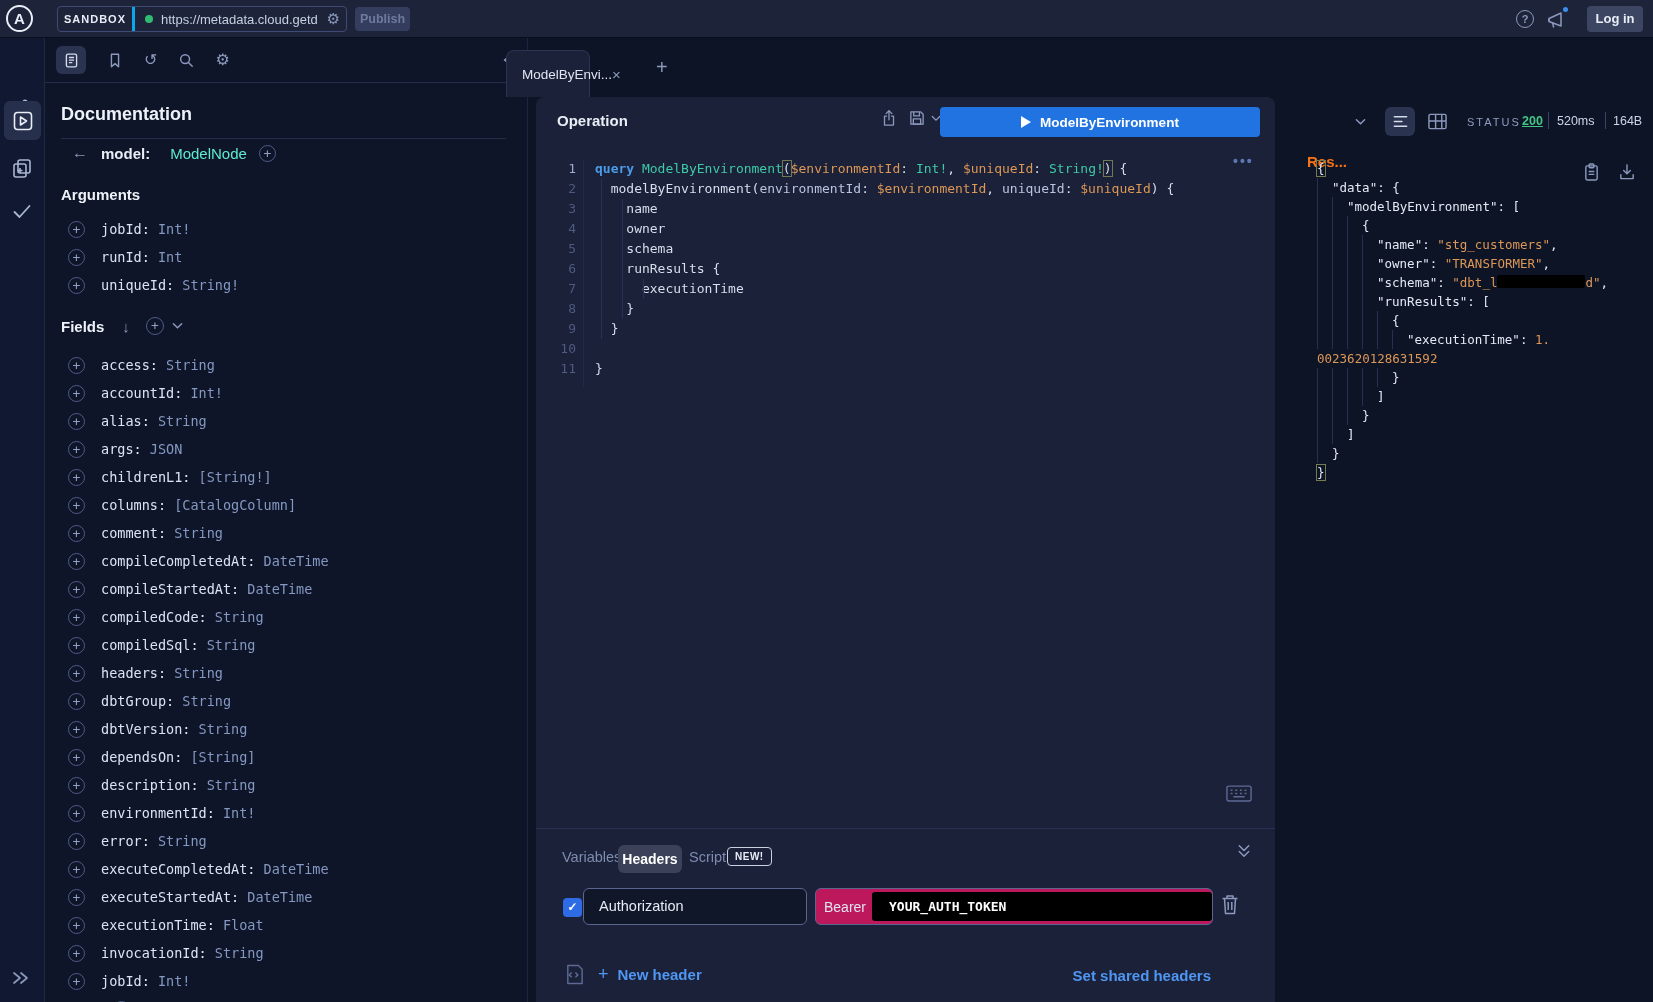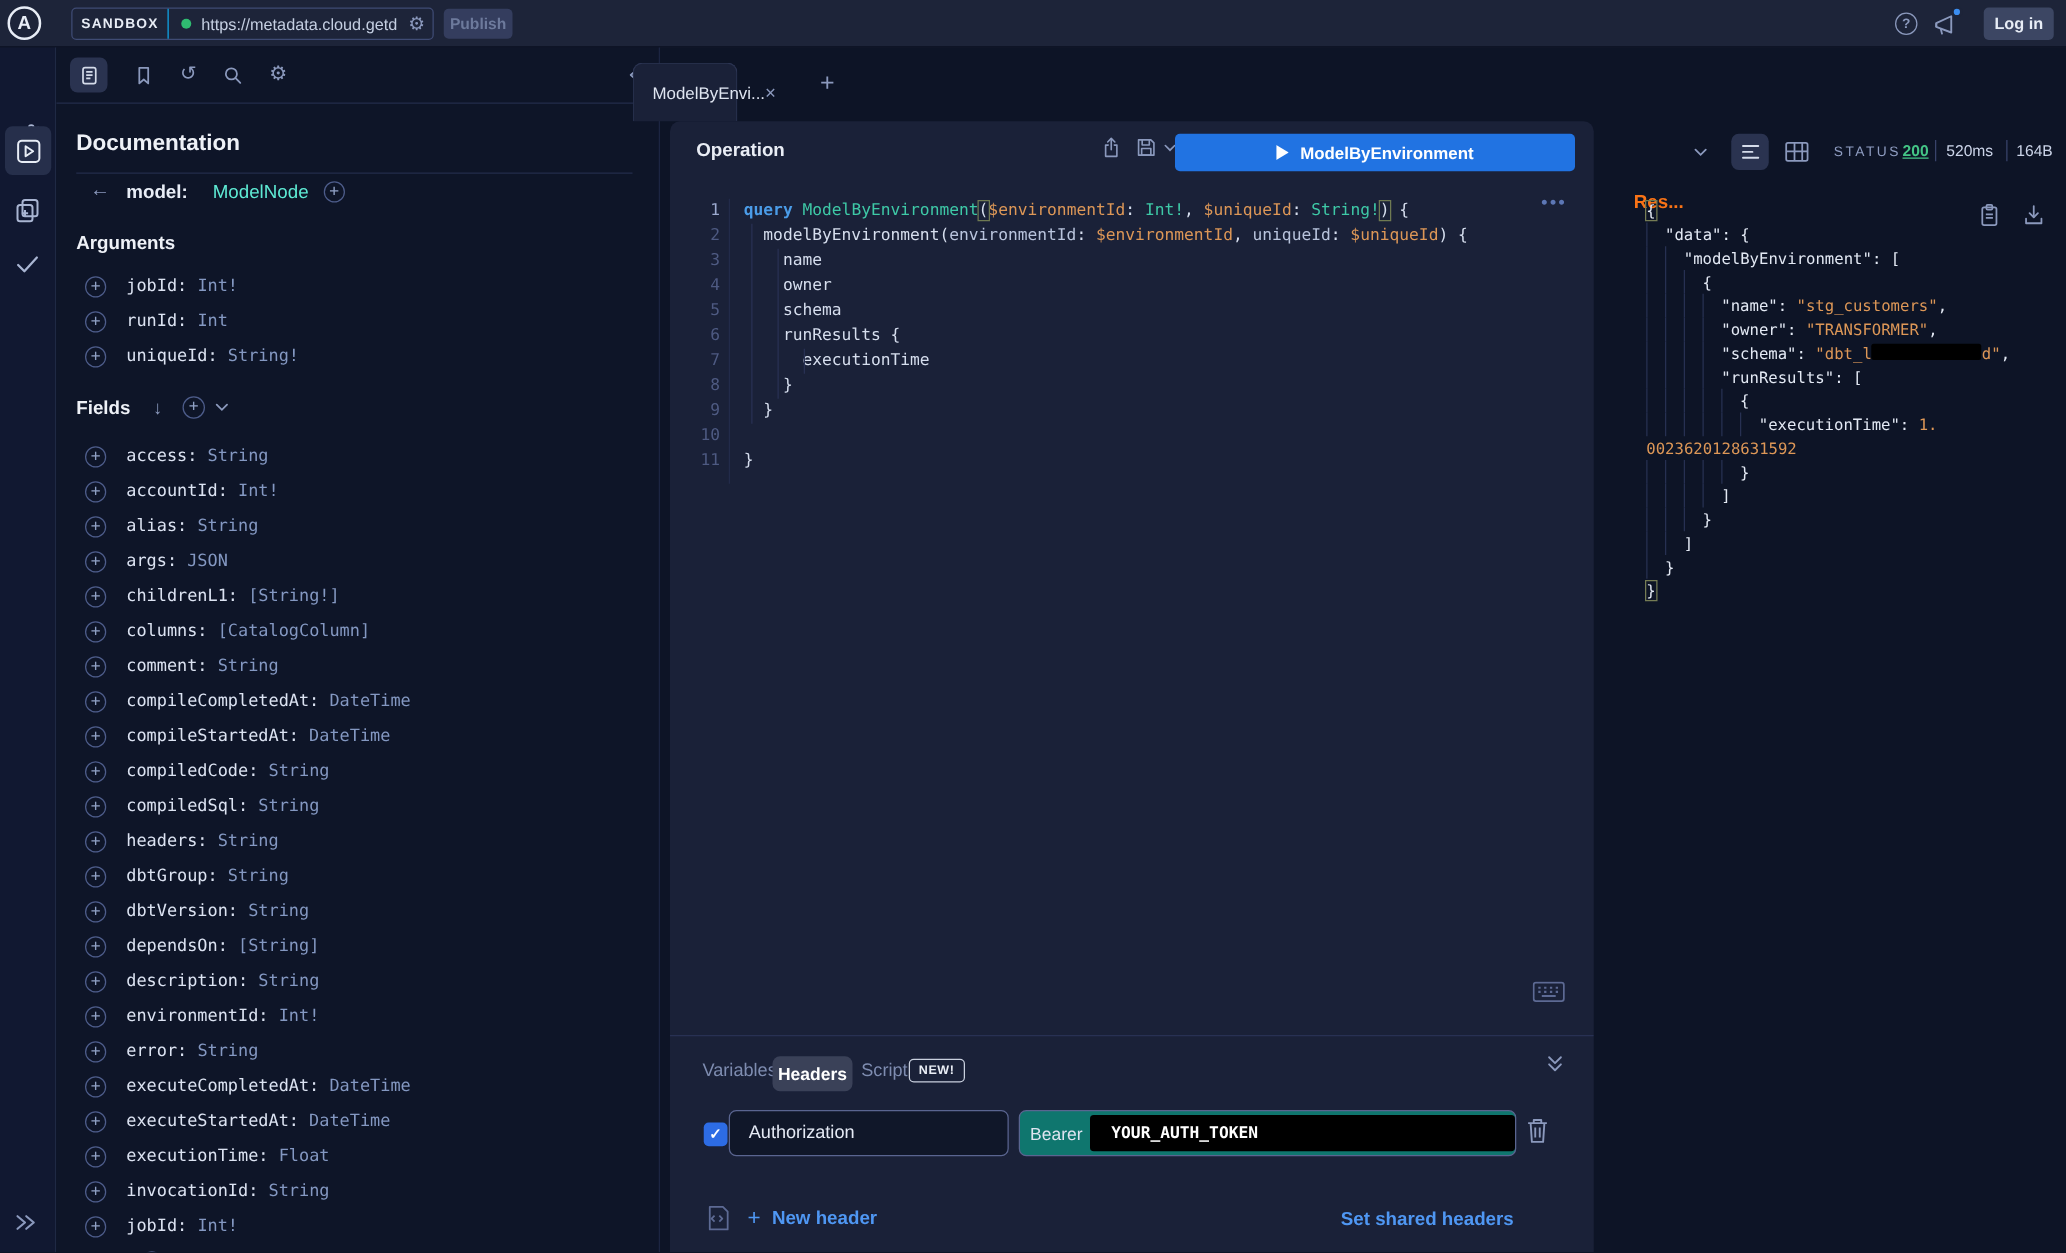--- a/index.html
+++ b/index.html
@@ -10,21 +10,21 @@
   .ic { color:#8b99bd; }
 
   
   .topbar { position:absolute; left:0; top:0; width:1653px; height:38px;
             background:#1d2439; border-bottom:1px solid #0a0f20; }
   .logo { position:absolute; left:6px; top:5px; width:27px; height:27px; border:2px solid #e8edf6;
           border-radius:50%; text-align:center; font:700 15px/24px "Liberation Sans",sans-serif; color:#e8edf6; }
   .endpoint-chip { position:absolute; left:57px; top:6px; width:290px; height:26px;
                    border:1px solid #3f4b74; border-radius:4px; display:flex; align-items:center; }
   .sandbox-seg { width:77px; text-align:center; font:700 11px/24px "Liberation Sans",sans-serif;
-                 letter-spacing:1px; color:#e8edf6; border-right:1px solid #0ea5e9; height:100%; }
+                 letter-spacing:1px; color:#e8edf6; border-right:3px solid #0ea5e9; height:100%; }
   .green-dot { width:8px; height:8px; border-radius:50%; background:#2fbc71; margin-left:10px; flex:none; }
   .url-text { margin-left:8px; width:158px; overflow:hidden; white-space:nowrap;
               font:13px "Liberation Sans",sans-serif; color:#c5cfe2; }
   .chip-gear { margin-left:auto; margin-right:6px; font-size:15px; color:#8b99bd; }
   .publish-btn { position:absolute; left:355px; top:7px; width:55px; height:24px; background:#343d5e;
                  border-radius:4px; text-align:center; font:700 12.5px/24px "Liberation Sans",sans-serif; color:#6d7a9c; }
   .help-circ { position:absolute; left:1516px; top:10px; width:18px; height:18px; border:1.5px solid #8b99bd;
                border-radius:50%; text-align:center; font:700 11px/16px "Liberation Sans",sans-serif; color:#8b99bd; }
   .mega { position:absolute; left:1546px; top:10px; }
   .mega-dot { position:absolute; left:1561px; top:5px; width:9px; height:9px; background:#3b8df0;
@@ -107,21 +107,21 @@
   .btab-chip { position:absolute; left:82px; top:748px; width:64px; height:28px; background:#3a4158;
                border-radius:6px; text-align:center; font:700 14px/28px "Liberation Sans",sans-serif; color:#fff; }
   .new-badge { position:absolute; left:191px; top:750px; padding:3px 7px; border:1.5px solid #c9d0de;
                border-radius:4px; font:700 10px "Liberation Sans",sans-serif; letter-spacing:.5px; color:#e9edf5; }
   .sheet-collapse { position:absolute; left:700px; top:746px; color:#8b99bd; }
   .hdr-check { position:absolute; left:27px; top:801px; width:19px; height:19px; background:#2d6ce5;
                border-radius:4px; text-align:center; font:700 12px/19px "Liberation Sans",sans-serif; color:#fff; }
   .hdr-name { position:absolute; left:47px; top:791px; width:224px; height:37px; background:#101729;
               border:1px solid #5a6590; border-radius:6px; font:14.5px/35px "Liberation Sans",sans-serif;
               color:#e5eaf5; padding-left:15px; }
-  .hdr-val { position:absolute; left:279px; top:791px; width:398px; height:37px; background:#0f766e;
+  .hdr-val { position:absolute; left:279px; top:791px; width:398px; height:37px; background:#be185d;
              border:1px solid #5a6590; border-radius:6px; display:flex; align-items:center; }
   .bearer { margin-left:8px; font:14px "Liberation Sans",sans-serif; color:#dfe5f1; }
   .token-pill { margin-left:6px; width:372px; height:29px; background:#000; border-radius:3px;
                 font:700 13px/29px "DejaVu Sans Mono",monospace; color:#fff; padding-left:17px; }
   .trash-ic { position:absolute; left:684px; top:796px; }
   .script-ic { position:absolute; left:28px; top:866px; color:#5d6a94; }
   .new-header { position:absolute; left:62px; top:868px; display:flex; align-items:center; gap:9px; color:#4f97f3; }
   .nh-plus { font:400 18px/18px "Liberation Sans",sans-serif; }
   .nh-label { font:700 15px "Liberation Sans",sans-serif; }
   .shared-headers { position:absolute; right:64px; top:870px; font:700 15px "Liberation Sans",sans-serif; color:#4f97f3; }

